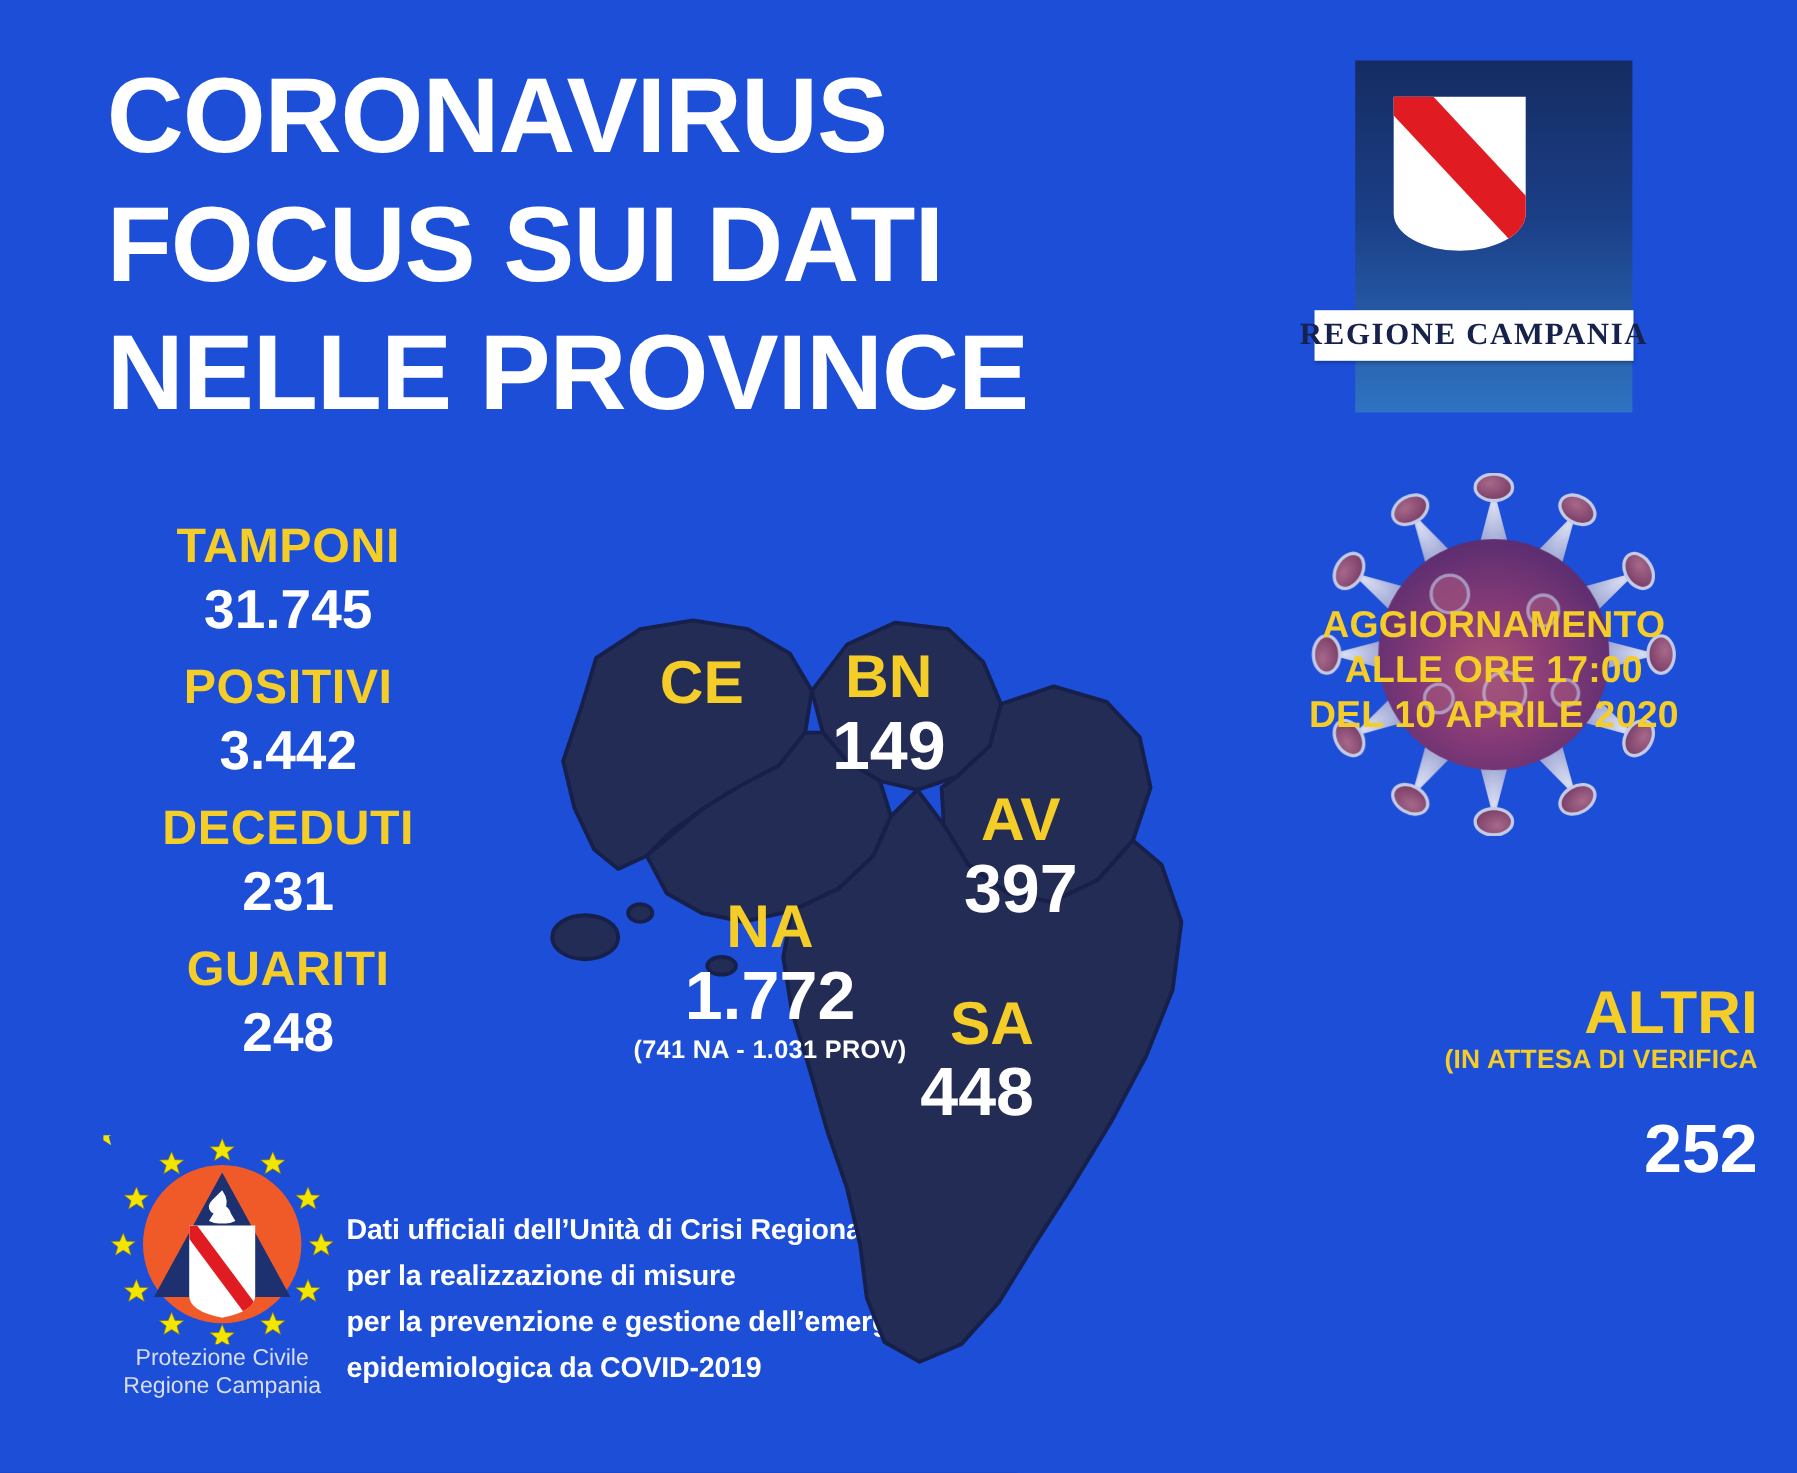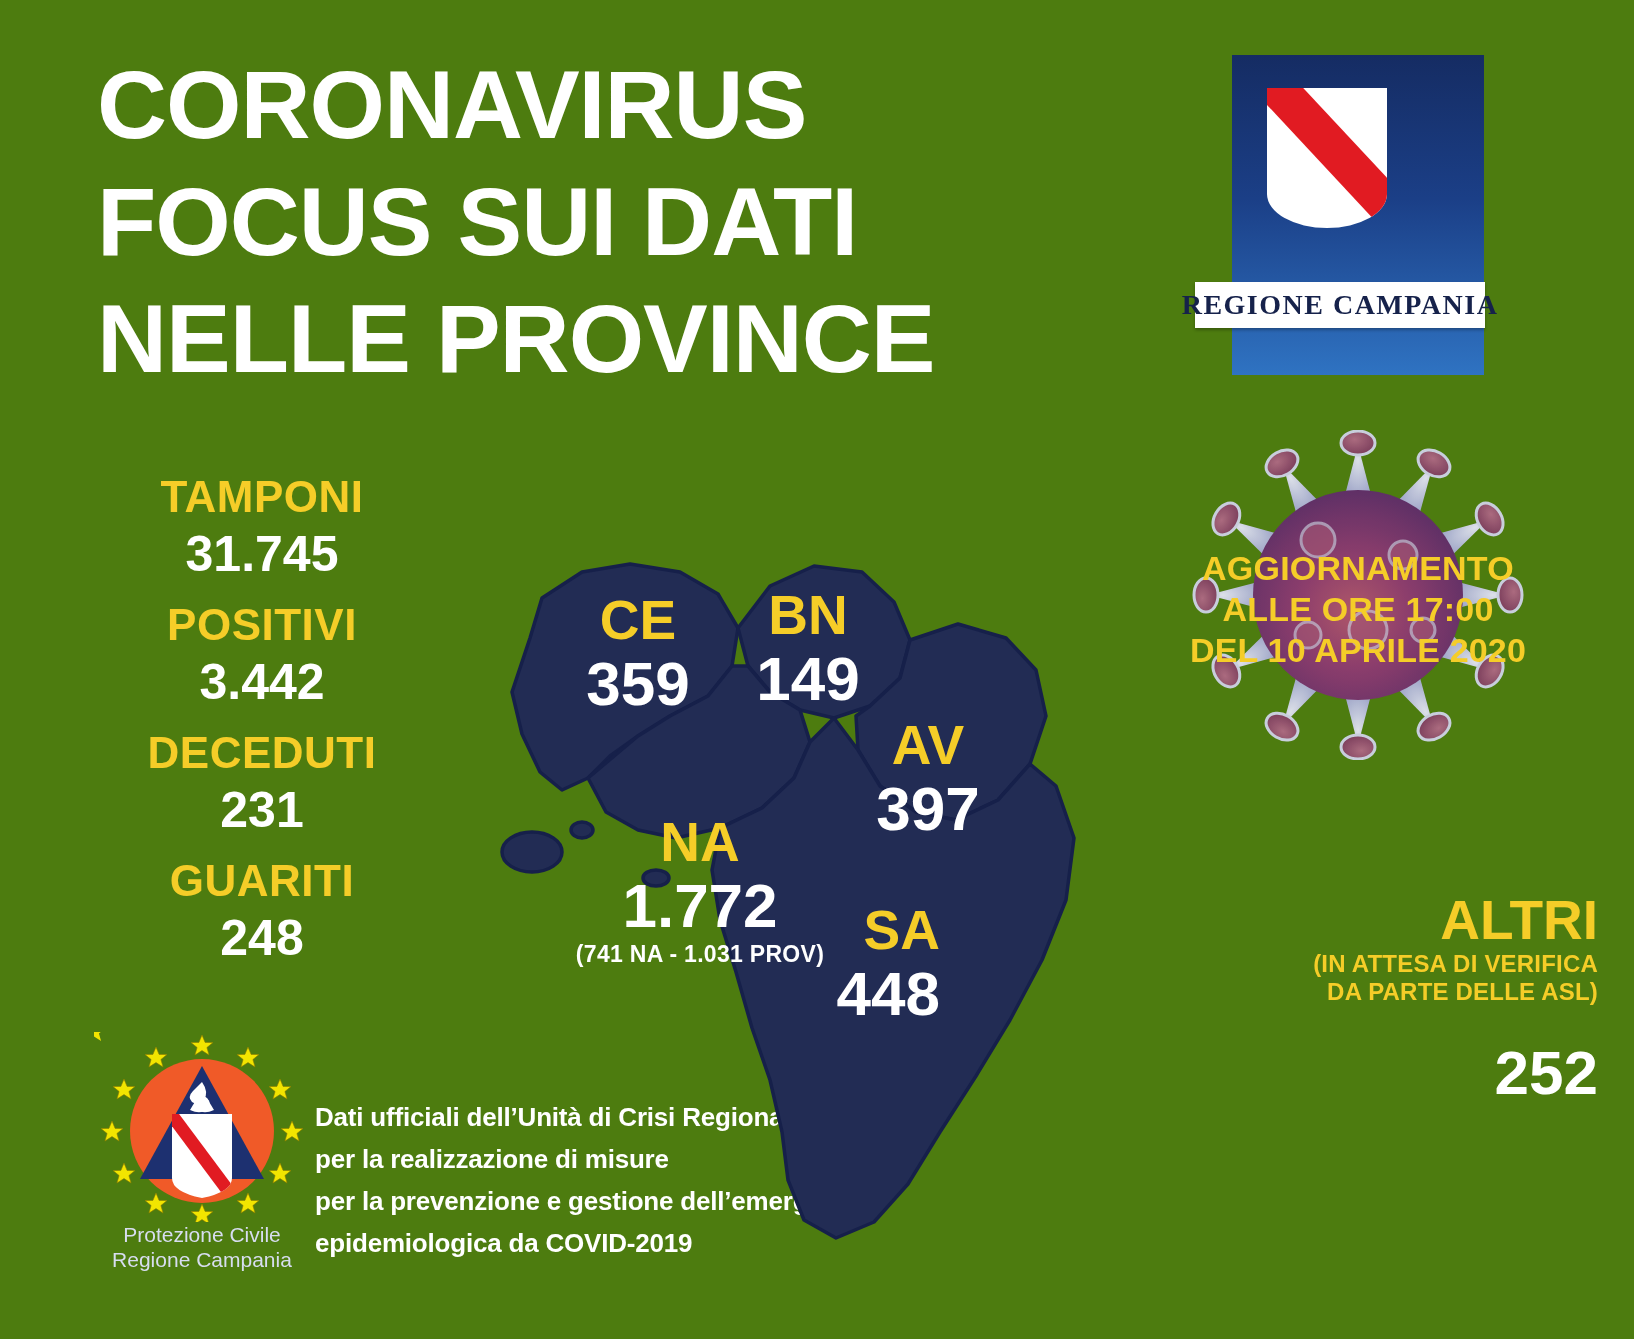--- a/index.html
+++ b/index.html
@@ -4,21 +4,21 @@
 <style>
   * { margin:0; padding:0; box-sizing:border-box; }
   html,body { background:#10204a; }
   body {
     width:1634px; height:1339px;
     font-family:"Liberation Sans", sans-serif;
     position:relative; overflow:hidden;
   }
   #poster {
     position:absolute; inset:0;
-    background:#4d7c0f;
+    background:#1d4ed8;
     text-decoration:underline;
   }
 
   
   #title-block {
     position:absolute; left:97px; top:46px; width:1000px;
   }
   #title-block .tline {
     color:#ffffff;
     font-size:97px;
@@ -351,21 +351,20 @@
     <div id="update-text">
       <div>AGGIORNAMENTO</div>
       <div>ALLE ORE 17:00</div>
       <div>DEL 10 APRILE 2020</div>
     </div>
   </div>
 
   <div id="altri">
     <div class="altri-title">ALTRI</div>
     <div class="altri-sub">(IN ATTESA DI VERIFICA</div>
-    <div class="altri-sub">DA PARTE DELLE ASL)</div>
     <div class="altri-value">252</div>
   </div>
 
   <div id="map-wrap">
     <svg id="map-svg" viewBox="0 0 720 760">
       <g fill="#222c54" stroke="#16204a" stroke-width="3.5" stroke-linejoin="round">
 
         <path d="M60 118 L72 78 L112 52 L160 44 L210 52 L248 74 L268 108 L262 146 L238 176 L200 196
                  L168 216 L140 236 L118 258 L92 270 L70 252 L52 214 L42 172 Z"></path>
 
@@ -385,21 +384,20 @@
 
         <ellipse cx="62" cy="332" rx="30" ry="20"></ellipse>
         <ellipse cx="112" cy="310" rx="11" ry="8"></ellipse>
         <ellipse cx="186" cy="358" rx="13" ry="8"></ellipse>
       </g>
     </svg>
   </div>
 
   <div class="prov-label" id="lbl-ce">
     <div class="prov-code">CE</div>
-    <div class="prov-value">359</div>
   </div>
   <div class="prov-label" id="lbl-bn">
     <div class="prov-code">BN</div>
     <div class="prov-value">149</div>
   </div>
   <div class="prov-label" id="lbl-av">
     <div class="prov-code">AV</div>
     <div class="prov-value">397</div>
   </div>
   <div class="prov-label" id="lbl-na">

